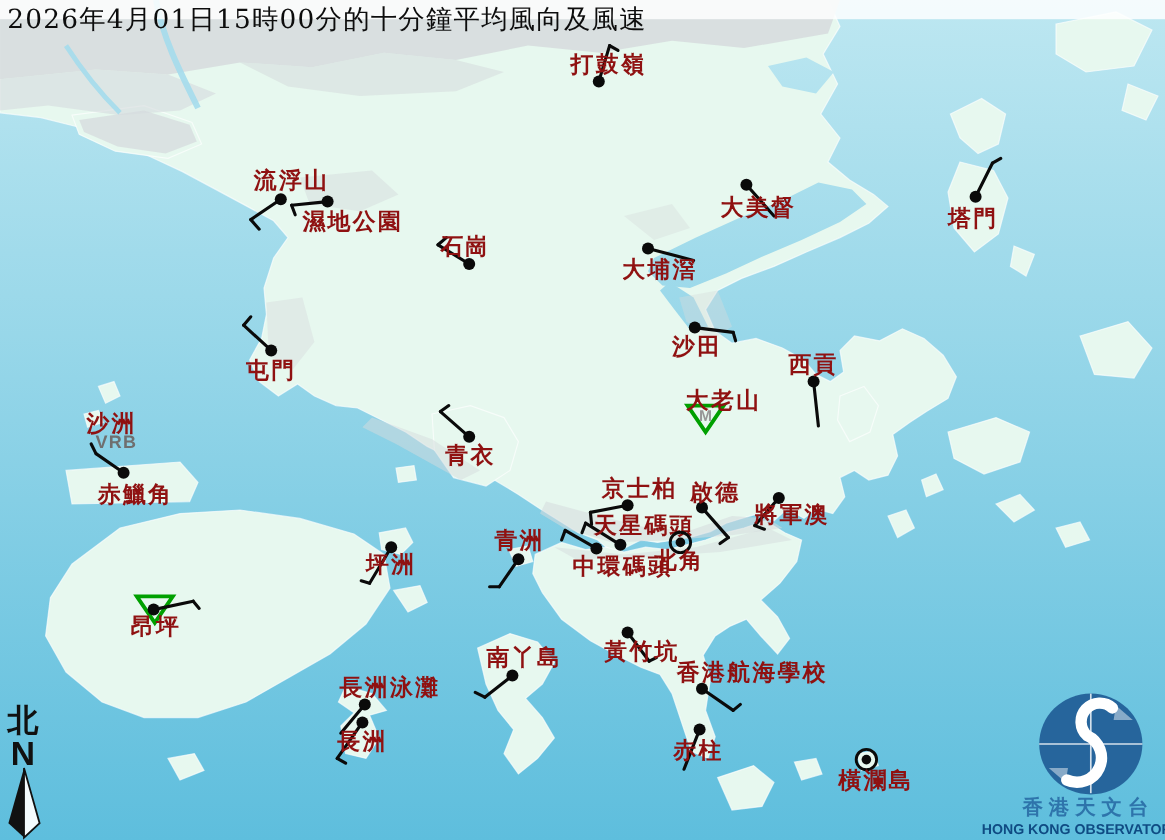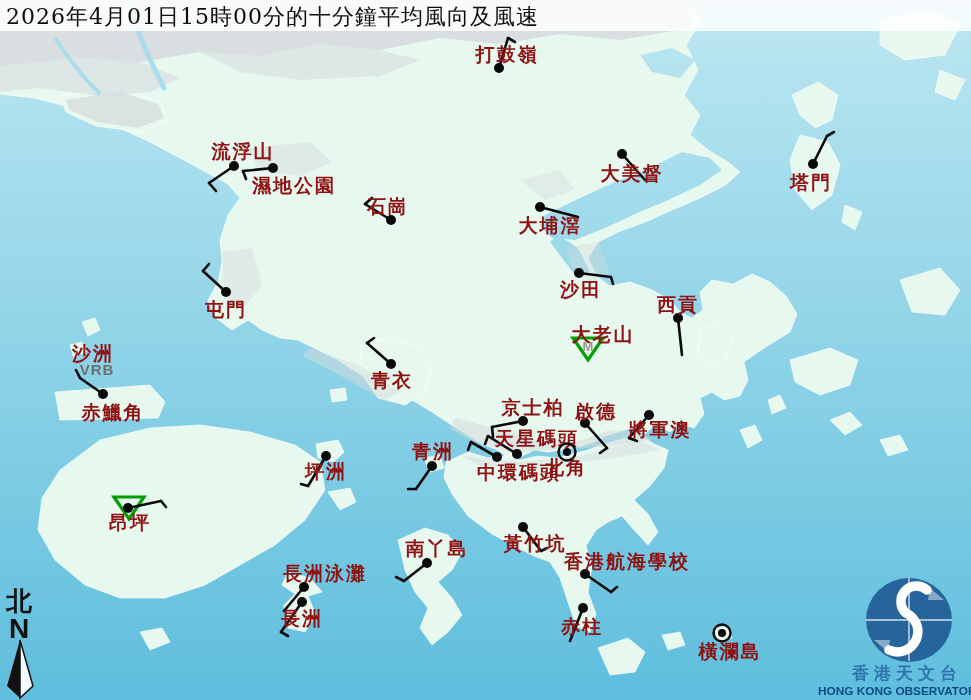--- a/index.html
+++ b/index.html
@@ -1,19 +1,19 @@
 <!DOCTYPE html>
 <html><head>
 <meta charset="utf-8">
 <style>
   html,body{margin:0;padding:0;background:#9fd6e8;}
   #stage{position:relative;width:971px;height:700px;overflow:hidden;
          font-family:"DejaVu Serif","Liberation Serif",serif;}
   #map{position:absolute;inset:0;}
-  #titlebar{position:absolute;top:0;left:0;width:971px;height:31px;
+  #titlebar{position:absolute;top:0;left:0;width:971px;height:16px;
             background:rgba(255,255,255,.84);z-index:5;}
   #titlebar span{display:block;line-height:33px;padding-left:6px;
             font-size:22px;letter-spacing:1px;color:#0d0d0d;
             font-family:"DejaVu Serif","Liberation Serif",serif;}
   .st-label{font-family:"DejaVu Serif","Liberation Serif",serif;
             font-weight:bold;font-size:19px;fill:#8f1111;letter-spacing:2px;
             text-anchor:middle;dominant-baseline:central;}
   .vrb{font-family:"Liberation Sans","DejaVu Sans",sans-serif;font-weight:bold;
        font-size:15px;fill:#6f6f6f;letter-spacing:1px;text-anchor:middle;
        dominant-baseline:central;}

